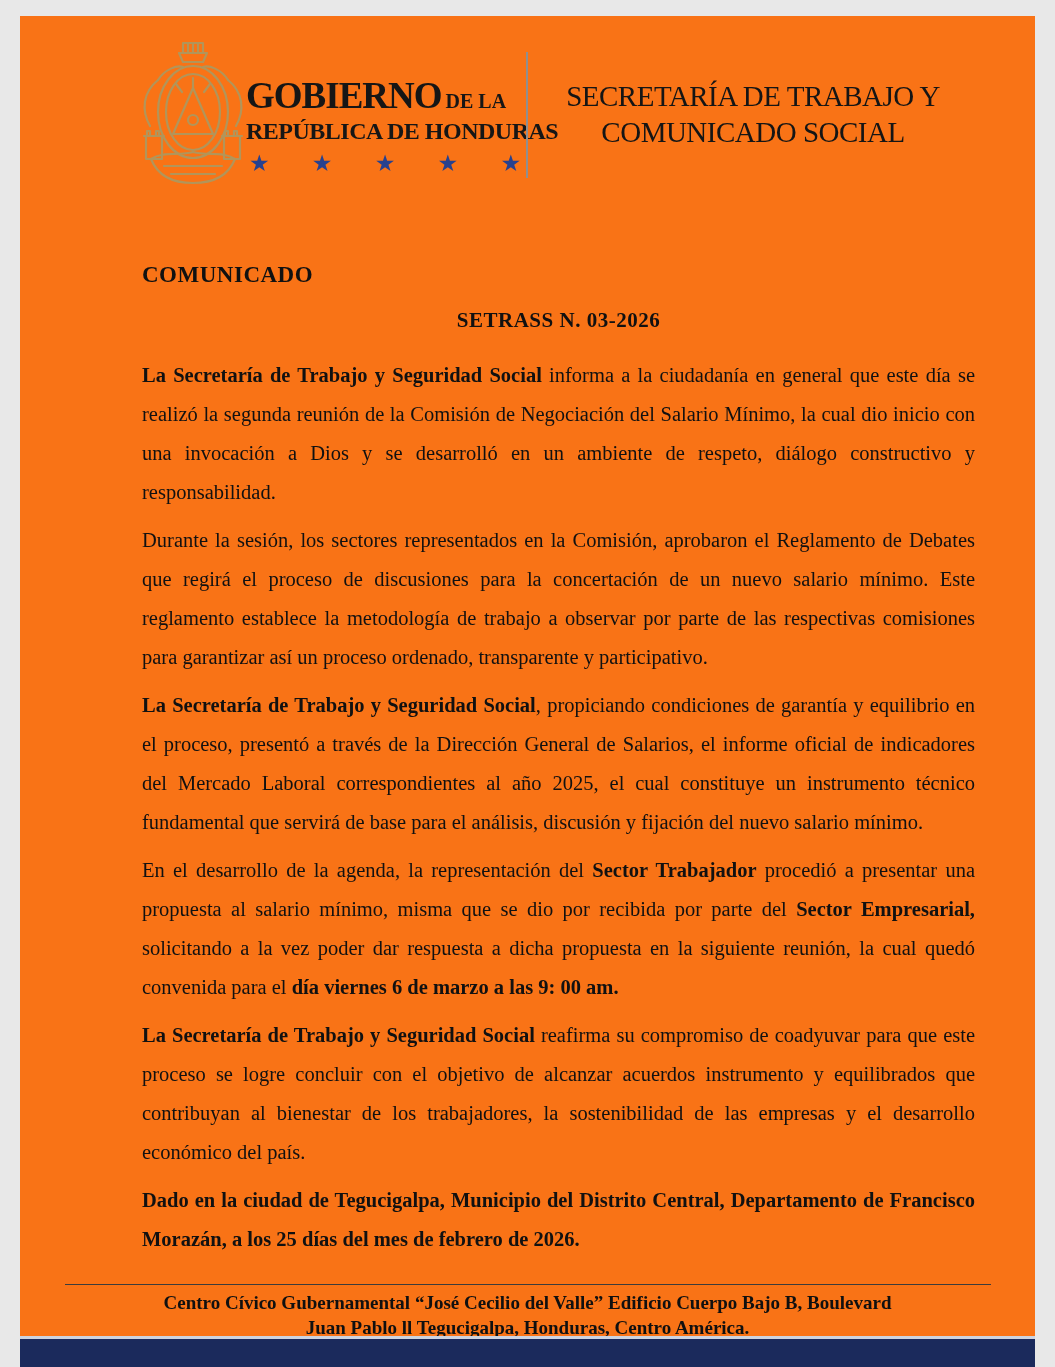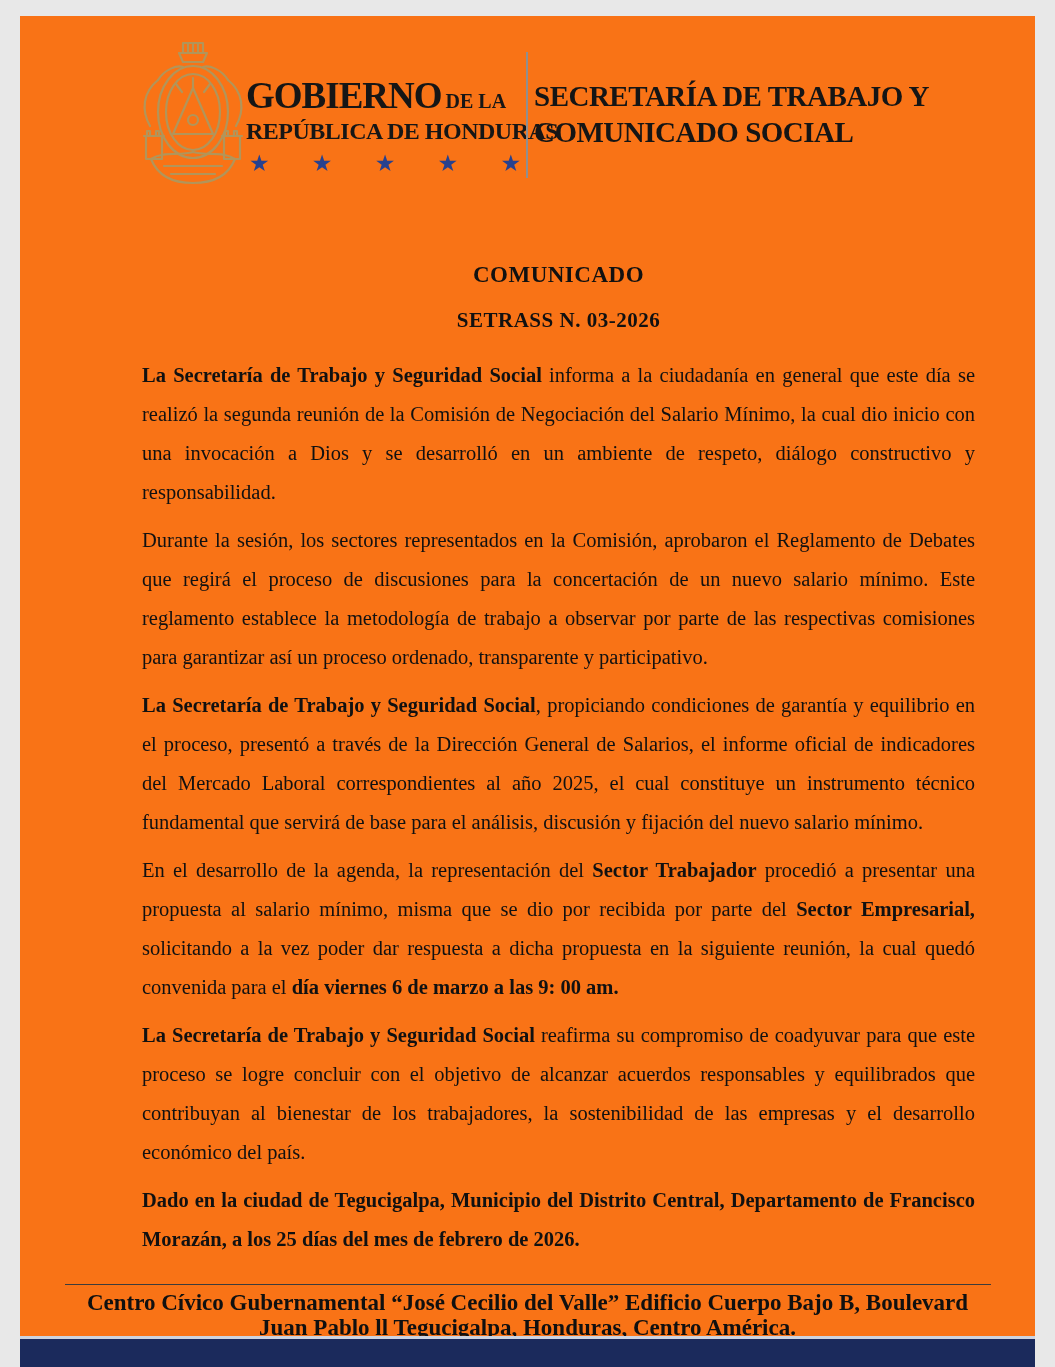--- a/index.html
+++ b/index.html
@@ -30,31 +30,31 @@
     margin-top:7px; padding:0 3px; width:272px;
   }
   .star { font-size:23px; line-height:1; }
 
   .header-divider {
     position:absolute; left:506px; top:36px;
     width:2px; height:126px; background:#8f8f8f;
   }
   .sec-title {
     position:absolute; left:514px; top:62px; width:438px;
-    text-align:left; font-weight:bold;
+    text-align:center; font-weight:normal;
     font-size:29px; line-height:36px; letter-spacing:-0.5px;
     color:#151515;
   }
 
   
   .doc {
     position:absolute; left:122px; top:246px; width:833px;
   }
   .doc-title {
-    margin:0; text-align:center;
+    margin:0; 
     font-size:23px; font-weight:bold; letter-spacing:0.5px;
   }
   .doc-subtitle {
     margin:20px 0 0 0; text-align:center;
     font-size:21px; font-weight:bold; letter-spacing:0.5px;
   }
   .doc-paras { margin-top:23px; }
   .para {
     margin:0 0 9px 0;
     font-size:20.5px; line-height:39px;
@@ -63,21 +63,21 @@
   .para .b { font-weight:bold; }
 
   
   .footer-rule {
     position:absolute; left:45px; right:44px; top:1268px;
     height:1px; background:#3c3c3c;
   }
   .footer-text {
     position:absolute; left:0; top:1274px; width:100%;
     text-align:center; font-weight:bold;
-    font-size:23px; line-height:25px; color:#101010;
+    font-size:19px; line-height:25px; color:#101010;
   }
   .navy-bar {
     position:absolute; left:0; right:0; bottom:0; height:44px;
     border-top:3px solid #cdd3e0;
   }
 </style>
 </head>
 <body>
 
 <div class="page">
@@ -138,21 +138,21 @@
   </div>
 
   <div class="doc">
     <h1 class="doc-title">COMUNICADO</h1>
     <h2 class="doc-subtitle">SETRASS N. 03-2026</h2>
     <div class="doc-paras">
         <p class="para"><span class="b">La Secretaría de Trabajo y Seguridad Social</span><span> informa a la ciudadanía en general que este día se realizó la segunda reunión de la Comisión de Negociación del Salario Mínimo, la cual dio inicio con una invocación a Dios y se desarrolló en un ambiente de respeto, diálogo constructivo y responsabilidad.</span></p>
         <p class="para"><span>Durante la sesión, los sectores representados en la Comisión, aprobaron el Reglamento de Debates que regirá el proceso de discusiones para la concertación de un nuevo salario mínimo. Este reglamento establece la metodología de trabajo a observar por parte de las respectivas comisiones para garantizar así un proceso ordenado, transparente y participativo.</span></p>
         <p class="para"><span class="b">La Secretaría de Trabajo y Seguridad Social</span><span>, propiciando condiciones de garantía y equilibrio en el proceso, presentó a través de la Dirección General de Salarios, el informe oficial de indicadores del Mercado Laboral correspondientes al año 2025, el cual constituye un instrumento técnico fundamental que servirá de base para el análisis, discusión y fijación del nuevo salario mínimo.</span></p>
         <p class="para"><span>En el desarrollo de la agenda, la representación del </span><span class="b">Sector Trabajador</span><span> procedió a presentar una propuesta al salario mínimo, misma que se dio por recibida por parte del </span><span class="b">Sector Empresarial,</span><span> solicitando a la vez poder dar respuesta a dicha propuesta en la siguiente reunión, la cual quedó convenida para el </span><span class="b">día viernes 6 de marzo a las 9: 00 am.</span></p>
-        <p class="para"><span class="b">La Secretaría de Trabajo y Seguridad Social</span><span> reafirma su compromiso de coadyuvar para que este proceso se logre concluir con el objetivo de alcanzar acuerdos responsables y equilibrados que contribuyan al bienestar de los trabajadores, la sostenibilidad de las empresas y el desarrollo económico del país.</span></p>
+        <p class="para"><span class="b">La Secretaría de Trabajo y Seguridad Social</span><span> reafirma su compromiso de coadyuvar para que este proceso se logre concluir con el objetivo de alcanzar acuerdos instrumento y equilibrados que contribuyan al bienestar de los trabajadores, la sostenibilidad de las empresas y el desarrollo económico del país.</span></p>
         <p class="para"><span class="b">Dado en la ciudad de Tegucigalpa, Municipio del Distrito Central, Departamento de Francisco Morazán, a los 25 días del mes de febrero de 2026.</span></p>
       </div>
   </div>
 
   <div class="footer-rule"></div>
   <div class="footer-text">
     <div>Centro Cívico Gubernamental “José Cecilio del Valle” Edificio Cuerpo Bajo B, Boulevard</div>
     <div>Juan Pablo ll Tegucigalpa, Honduras, Centro América.</div>
   </div>
   <div class="navy-bar" style="background: rgb(27, 42, 92);"></div>

